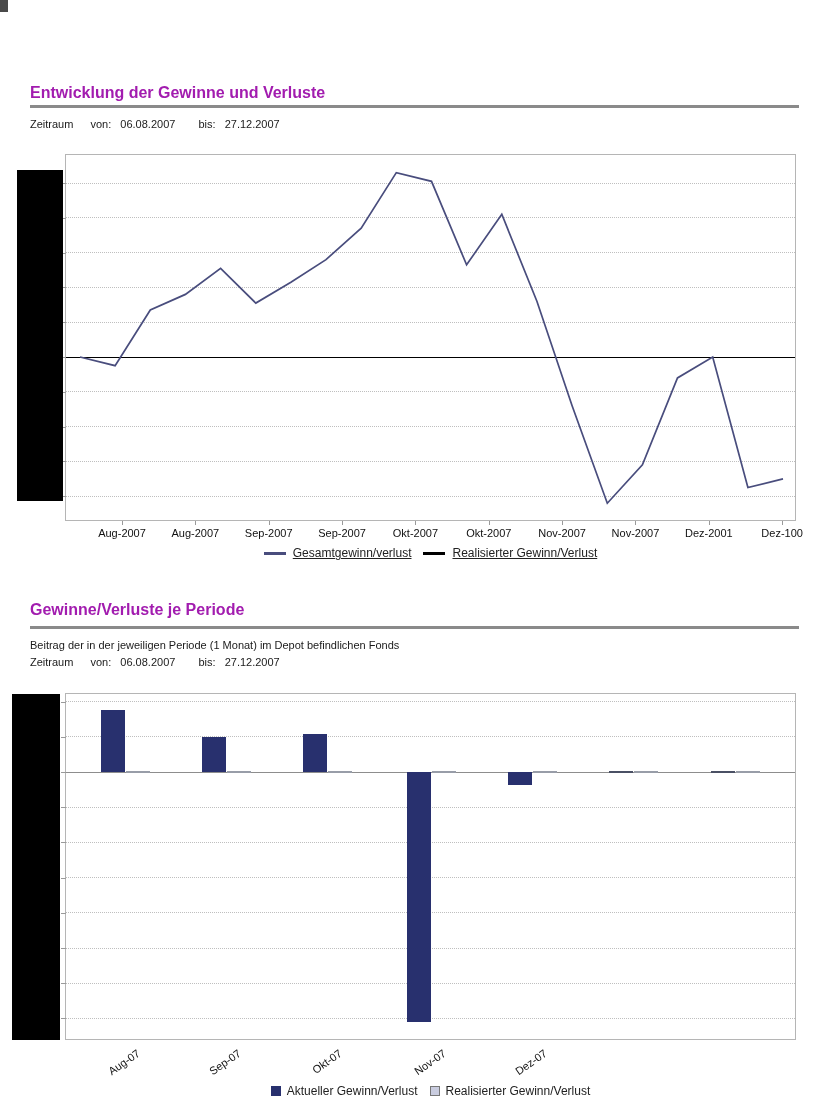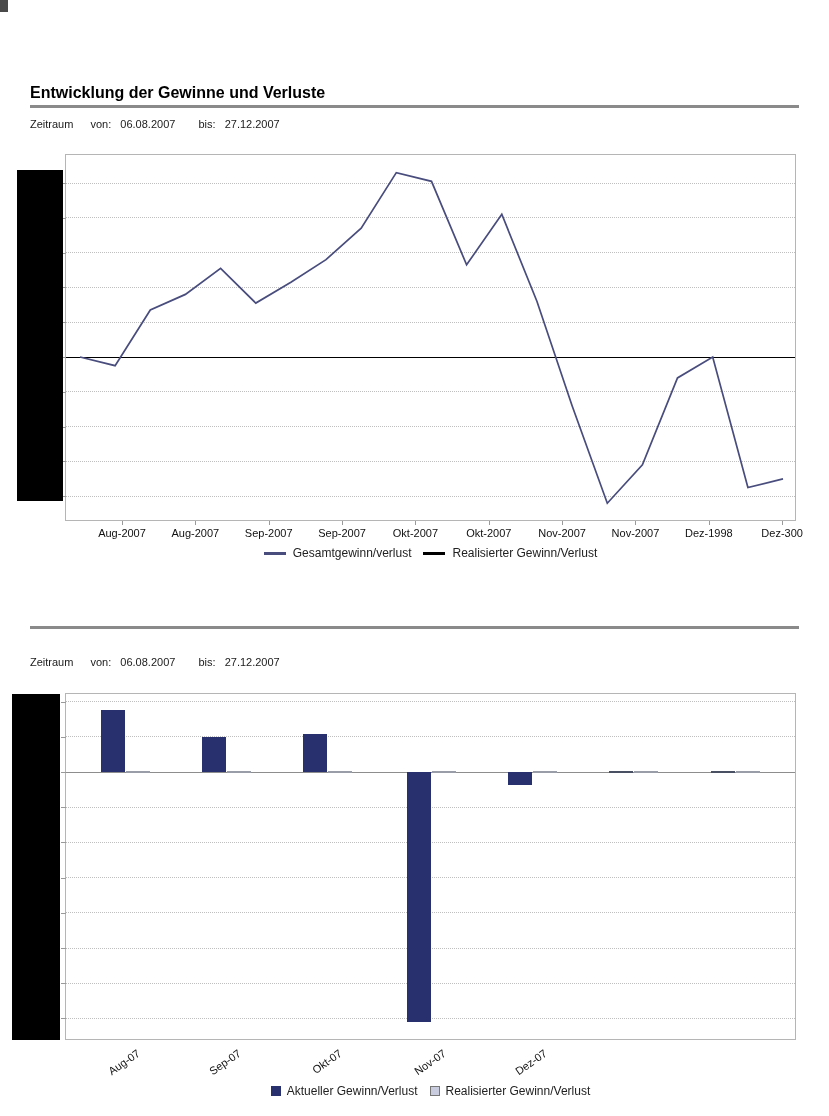--- a/index.html
+++ b/index.html
@@ -5,21 +5,21 @@
   html,body { margin:0; padding:0; background:#fff; }
   .page { position:relative; width:829px; height:1116px; background:#ffffff;
           font-family:"Liberation Sans", sans-serif; overflow:hidden; }
 
   .corner-block { position:absolute; left:0; top:0; width:8px; height:12px; background:#4a4a4a; }
 
   .header-bar { position:absolute; left:25px; top:2px; width:771px; height:27px; background:#7f7f7f; }
   .header-title { position:absolute; left:11px; top:5px; font-size:15px; font-weight:bold; color:#ffffff; }
   .header-date  { position:absolute; right:8px; top:7px; font-size:13px; font-weight:bold; color:#ffffff; }
 
-  .sec-title { position:absolute; left:30px; font-size:16px; font-weight:bold; color:#000000; white-space:nowrap; }
+  .sec-title { position:absolute; left:30px; font-size:16px; font-weight:bold; color:#a21caf; white-space:nowrap; }
   .sec-rule  { position:absolute; left:30px; width:769px; height:3px; background:#8a8a8a; }
   .sec-sub   { position:absolute; left:30px; font-size:11px; color:#1a1a1a; white-space:nowrap; }
   .meta-line { position:absolute; left:30px; font-size:11px; color:#1a1a1a; white-space:nowrap;text-align:right; }
   .meta-line span { margin-right:6px; }
   .meta-line .lbl { margin-right:14px; }
   .meta-line .gap { margin-left:14px; }
 
   .plot { position:absolute; border:1px solid #b5b5b5; background:#ffffff; }
   .gridline { position:absolute; left:0; width:100%; height:0; border-top:1px dotted #bfbfbf; }
   .zero-line { position:absolute; left:0; background:#000; }
@@ -94,39 +94,41 @@
       <div class="xlabel" style="left: 342.05px; top: 527px;">Sep-2007</div>
       <div class="xtick" style="left: 415.4px; top: 521px;"></div>
       <div class="xlabel" style="left: 415.4px; top: 527px;">Okt-2007</div>
       <div class="xtick" style="left: 488.75px; top: 521px;"></div>
       <div class="xlabel" style="left: 488.75px; top: 527px;">Okt-2007</div>
       <div class="xtick" style="left: 562.1px; top: 521px;"></div>
       <div class="xlabel" style="left: 562.1px; top: 527px;">Nov-2007</div>
       <div class="xtick" style="left: 635.45px; top: 521px;"></div>
       <div class="xlabel" style="left: 635.45px; top: 527px;">Nov-2007</div>
       <div class="xtick" style="left: 708.8px; top: 521px;"></div>
-      <div class="xlabel" style="left: 708.8px; top: 527px;">Dez-1998</div>
+      <div class="xlabel" style="left: 708.8px; top: 527px;">Dez-2001</div>
       <div class="xtick" style="left: 782.15px; top: 521px;"></div>
-      <div class="xlabel" style="left: 782.15px; top: 527px;">Dez-300</div>
+      <div class="xlabel" style="left: 782.15px; top: 527px;">Dez-100</div>
     </div>
 
-  <div class="legend" style="top:546px;">
+  <div class="legend" style="top:546px;text-decoration:underline;">
     <span class="legend-item">
       <span class="swatch-line" id="lg1-sw0" style="background: rgb(73, 77, 125);"></span>
       <span>Gesamtgewinn/verlust</span>
     </span>
     <span class="legend-item">
       <span class="swatch-line" id="lg1-sw1" style="background: rgb(0, 0, 0);"></span>
       <span>Realisierter Gewinn/Verlust</span>
     </span>
   </div>
 
   <div class="redact" style="left:17px; top:170px; width:46px; height:331px;"></div>
 
+  <div class="sec-title" style="top:601px;">Gewinne/Verluste je Periode</div>
   <div class="sec-rule" style="top:626px;"></div>
+  <div class="sec-sub" style="top:639px;">Beitrag der in der jeweiligen Periode (1 Monat) im Depot befindlichen Fonds</div>
   <div class="meta-line" style="top:656px;">
     <span class="lbl">Zeitraum</span>
     <span>von:</span>
     <span>06.08.2007</span>
     <span class="gap">bis:</span>
     <span>27.12.2007</span>
   </div>
 
   <div id="chart2" class="plot" style="left:65px; top:693px; width:729px; height:345px;">
       <div class="gridline" style="top: 7.1px;"></div>

